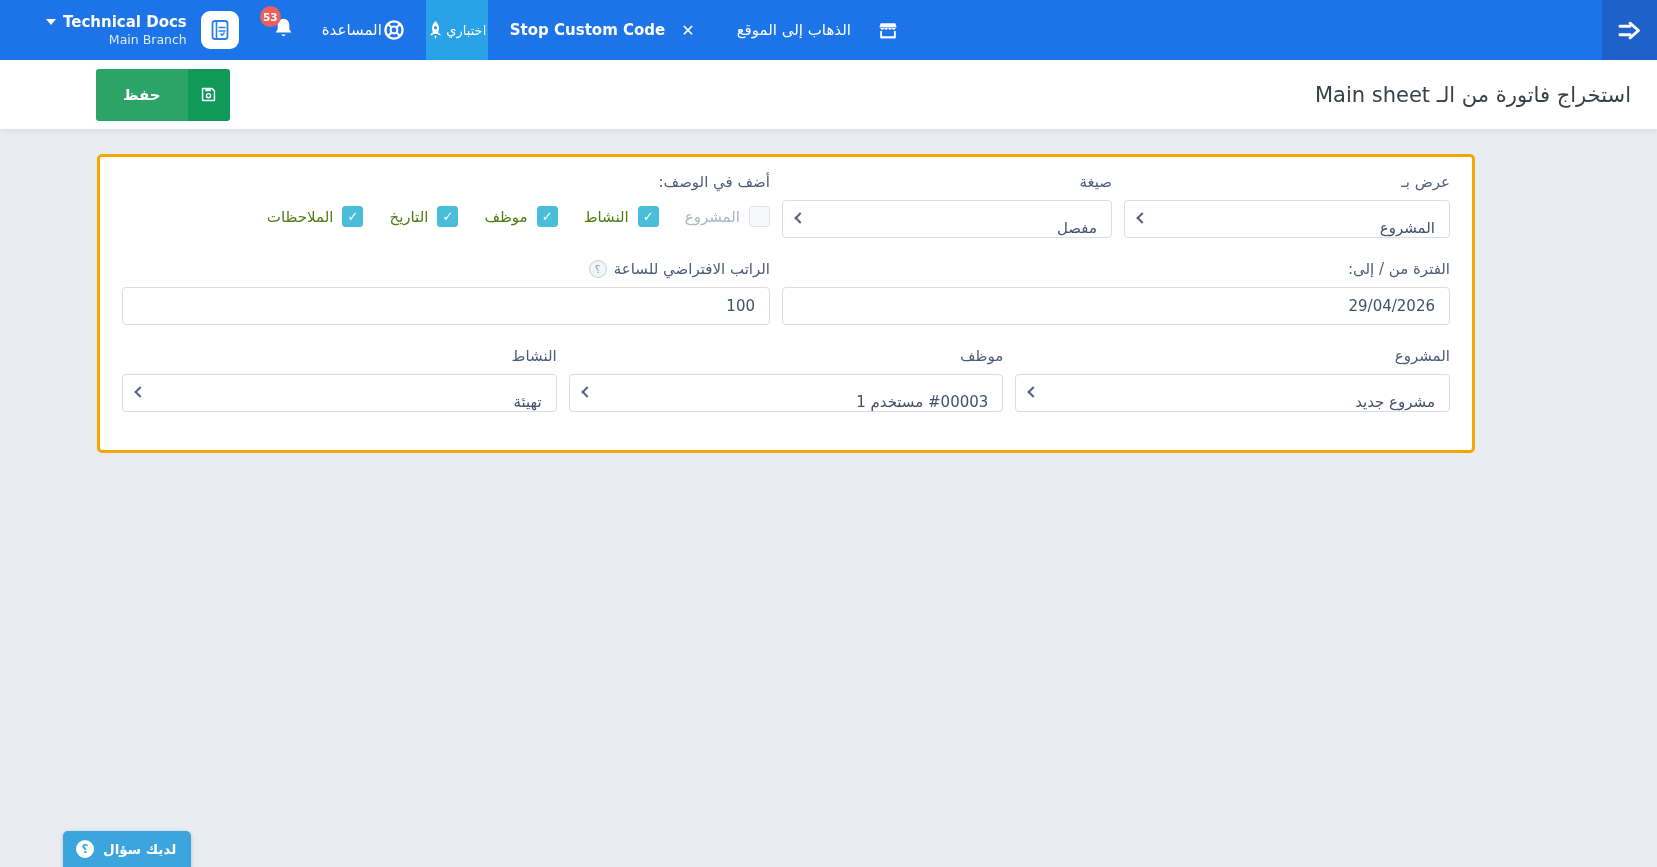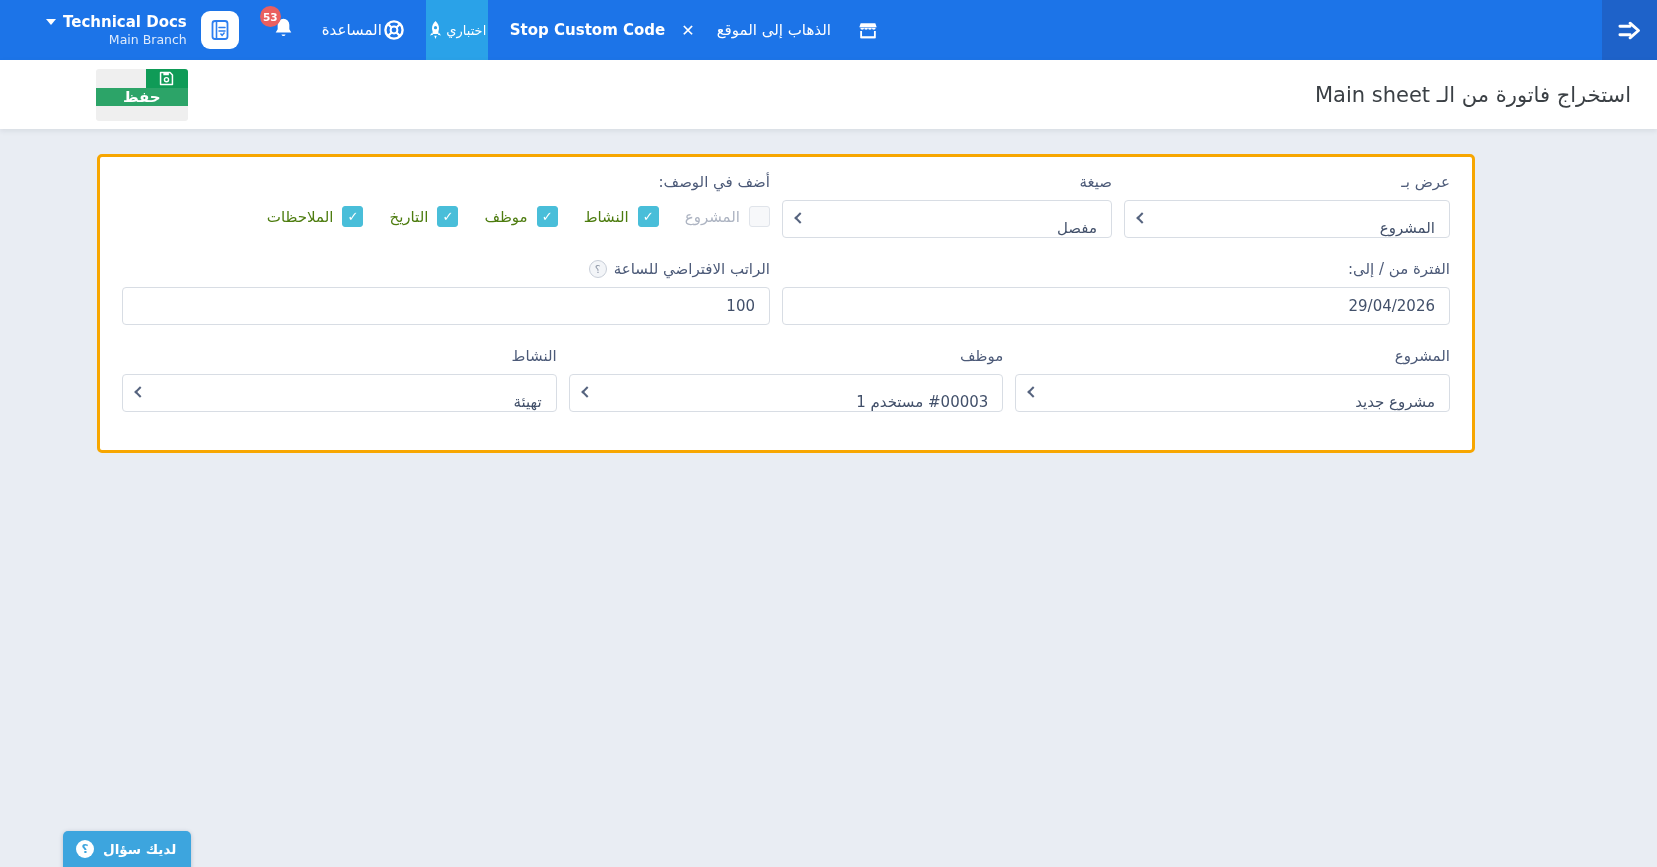--- a/index.html
+++ b/index.html
@@ -35,40 +35,39 @@
   .help-item span { font-size:15px; }
   .trial-tab {
     width:62px; background:#2aa2e8; margin-left:20px;
     display:flex; flex-direction:row; align-items:center; justify-content:center; gap:2px;
     cursor:pointer;
   }
   .trial-tab span { font-size:13px; color:#fff; }
   .stop-item { display:flex; align-items:center; gap:16px; align-self:center; margin-left:22px; cursor:pointer; }
   .stop-item .stop-label { font-size:15px; font-weight:bold; }
   .x-icon { font-size:16px; font-weight:bold; }
-  .gosite-item { display:flex; align-items:center; gap:25px; align-self:center; margin-left:22px; cursor:pointer; direction:rtl; }
+  .gosite-item { display:flex; align-items:center; gap:25px; align-self:center; margin-left:42px; cursor:pointer; direction:rtl; }
   .gosite-item span { font-size:15px; }
   .collapse-btn {
     margin-left:auto; width:55px; background:#1e62c9;
     display:flex; align-items:center; justify-content:center; cursor:pointer;
   }
 
   
   .page-header {
     height:69px; background:#fff; direction:rtl;
     display:flex; align-items:center; padding:0 26px;
     box-shadow:0 2px 5px rgba(60,70,90,.10);
     position:relative; z-index:2;
   }
   .page-title { font-size:21px; color:#3b4045; font-weight:500; }
   .save-btn {
     margin-right:auto; margin-left:70px; height:52px; border:none; cursor:pointer;
     display:flex; direction:rtl; border-radius:3px; overflow:hidden; padding:0;
     font-family:inherit;
-    flex-direction:column;
   }
   .save-icon-seg { width:42px; background:#0f9b57; display:flex; align-items:center; justify-content:center; }
   .save-label-seg { background:#2ca468; color:#fff; font-size:15px; font-weight:bold; padding:0 27px; display:flex; align-items:center; }
 
   
   .content { direction:rtl; }
   .panel {
     background:#fff; border:3px solid #f7a600; border-radius:5px;
     margin:25px 182px 0 97px;
     padding:16px 22px 38px 22px;

